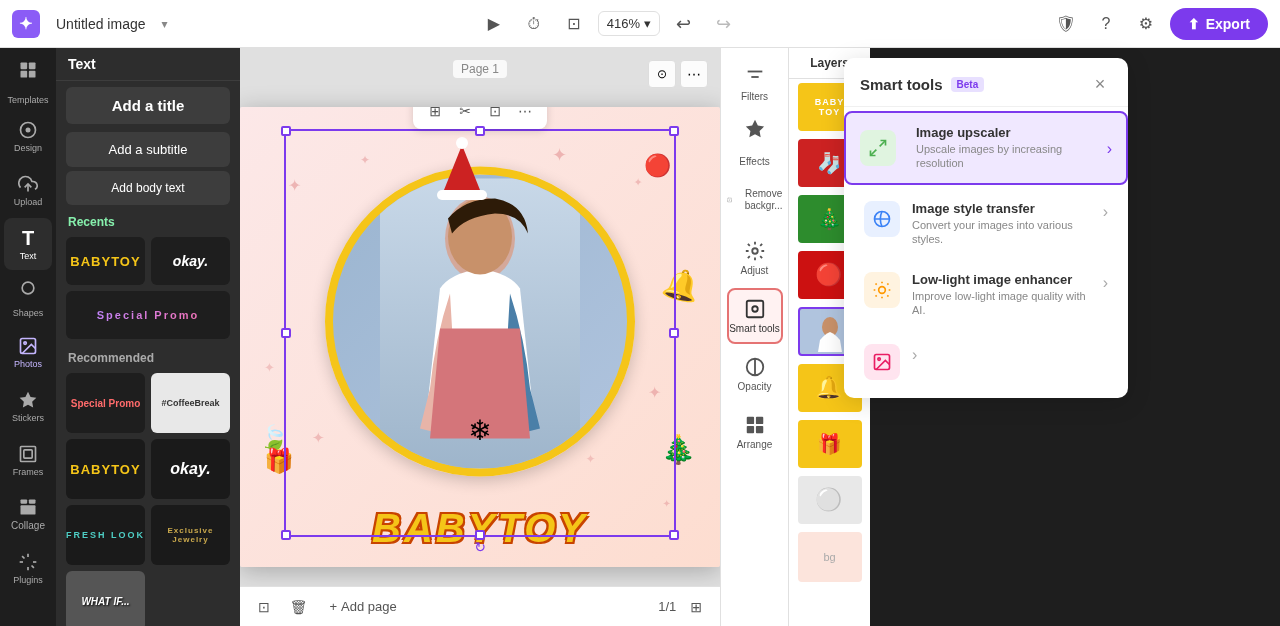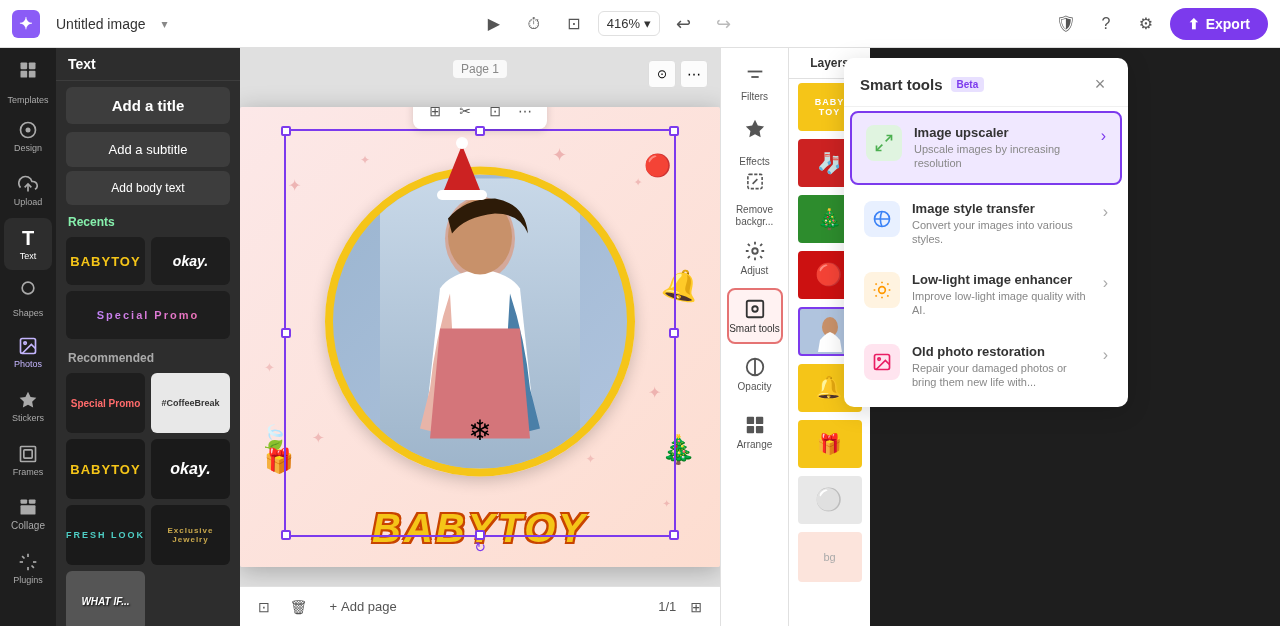--- a/index.html
+++ b/index.html
@@ -265,21 +265,21 @@
           <line x1="12" y1="18" x2="12" y2="18"></line>
         </svg>
       <span>Filters</span>
     </button>
     <button style="width:56px;height:56px;display:flex;flex-direction:column;align-items:center;justify-content:center;gap:16px;cursor:pointer;border-radius:8px;color:#555;font-size:10px;border:none;background:none;">
       <svg width="22" height="22" viewBox="0 0 24 24" fill="currentColor">
           <polygon points="12,2 15.09,8.26 22,9.27 17,14.14 18.18,21.02 12,17.77 5.82,21.02 7,14.14 2,9.27 8.91,8.26 12,2"></polygon>
         </svg>
       <span>Effects</span>
     </button>
-    <button style="width:56px;height:56px;display:flex;flex-direction:column;align-items:center;justify-content:center;gap:13px;cursor:pointer;border-radius:8px;color:#555;font-size:10px;border:none;background:none;text-align:center;line-height:1.2;">
+    <button style="width:56px;height:56px;display:flex;flex-direction:row;align-items:center;justify-content:center;gap:13px;cursor:pointer;border-radius:8px;color:#555;font-size:10px;border:none;background:none;text-align:center;line-height:1.2;">
       <svg width="22" height="22" viewBox="0 0 24 24" fill="none" stroke="currentColor" stroke-width="2">
           <rect x="3" y="3" width="18" height="18" rx="2" stroke-dasharray="4,2"></rect>
           <line x1="9" y1="15" x2="15" y2="9"></line>
         </svg>
       <span>Remove backgr...</span>
     </button>
     <button style="width:56px;height:56px;display:flex;flex-direction:column;align-items:center;justify-content:center;gap:3px;cursor:pointer;border-radius:8px;color:#555;font-size:10px;border:none;background:none;">
       <svg width="22" height="22" viewBox="0 0 24 24" fill="none" stroke="currentColor" stroke-width="2">
           <circle cx="12" cy="12" r="3"></circle>
           <path d="M12 2v3M12 19v3M4.22 4.22l2.12 2.12M17.66 17.66l2.12 2.12M2 12h3M19 12h3M4.22 19.78l2.12-2.12M17.66 6.34l2.12-2.12"></path>
@@ -348,21 +348,21 @@
 </div>
 
 <div style="position:fixed;top:58px;right:152px;width:284px;background:#fff;border-radius:10px;box-shadow:0 4px 24px rgba(0,0,0,0.15);z-index:300;overflow:hidden;">
   <div style="display:flex;align-items:center;padding:14px 16px 10px;border-bottom:1px solid #f0f0f0;">
     <span style="font-size:15px;font-weight:700;color:#333;">Smart tools</span>
     <span style="background:#e8e0ff;color:#7c3aed;font-size:10px;font-weight:700;padding:2px 6px;border-radius:4px;margin-left:8px;">Beta</span>
     <div style="flex:1;"></div>
     <button style="border:none;background:none;cursor:pointer;font-size:18px;color:#888;width:24px;height:24px;display:flex;align-items:center;justify-content:center;border-radius:4px;">×</button>
   </div>
 
-  <div style="display:flex;align-items:flex-start;padding:12px 14px;cursor:pointer;border-radius:8px;margin:4px 6px;gap:12px;background:#f0e8ff;border:2px solid #7c3aed;">
+  <div style="display:flex;align-items:center;padding:12px 14px;cursor:pointer;border-radius:8px;margin:4px 0;gap:20px;background:#f0e8ff;border:2px solid #7c3aed;">
     <div style="width:36px;height:36px;border-radius:8px;background:#e0f4e0;display:flex;align-items:center;justify-content:center;flex-shrink:0;">
       <svg width="20" height="20" viewBox="0 0 24 24" fill="none" stroke="#4caf50" stroke-width="2">
         <polyline points="15,3 21,3 21,9"></polyline>
           <polyline points="9,21 3,21 3,15"></polyline>
         <line x1="21" y1="3" x2="14" y2="10"></line>
           <line x1="3" y1="21" x2="10" y2="14"></line>
       </svg>
     </div>
     <div style="flex:1;">
       <div style="font-size:13px;font-weight:600;color:#333;">Image upscaler</div>
@@ -401,19 +401,15 @@
   </div>
 
   <div style="display:flex;align-items:flex-start;padding:12px 14px;cursor:pointer;border-radius:8px;margin:2px 6px 6px;gap:12px;">
     <div style="width:36px;height:36px;border-radius:8px;background:#ffe4ef;display:flex;align-items:center;justify-content:center;flex-shrink:0;">
       <svg width="20" height="20" viewBox="0 0 24 24" fill="none" stroke="#e91e63" stroke-width="2">
         <rect x="3" y="3" width="18" height="18" rx="2"></rect>
           <circle cx="8.5" cy="8.5" r="1.5"></circle>
           <polyline points="21,15 16,10 5,21"></polyline>
       </svg>
     </div>
-    <div style="flex:1;">
-      <div style="font-size:13px;font-weight:600;color:#333;">Old photo restoration</div>
-      <div style="font-size:11px;color:#888;margin-top:2px;line-height:1.3;">Repair your damaged photos or bring them new life with...</div>
-    </div>
     <span style="color:#aaa;font-size:16px;margin-top:2px;">›</span>
   </div>
 </div>
 
 </body></html>

